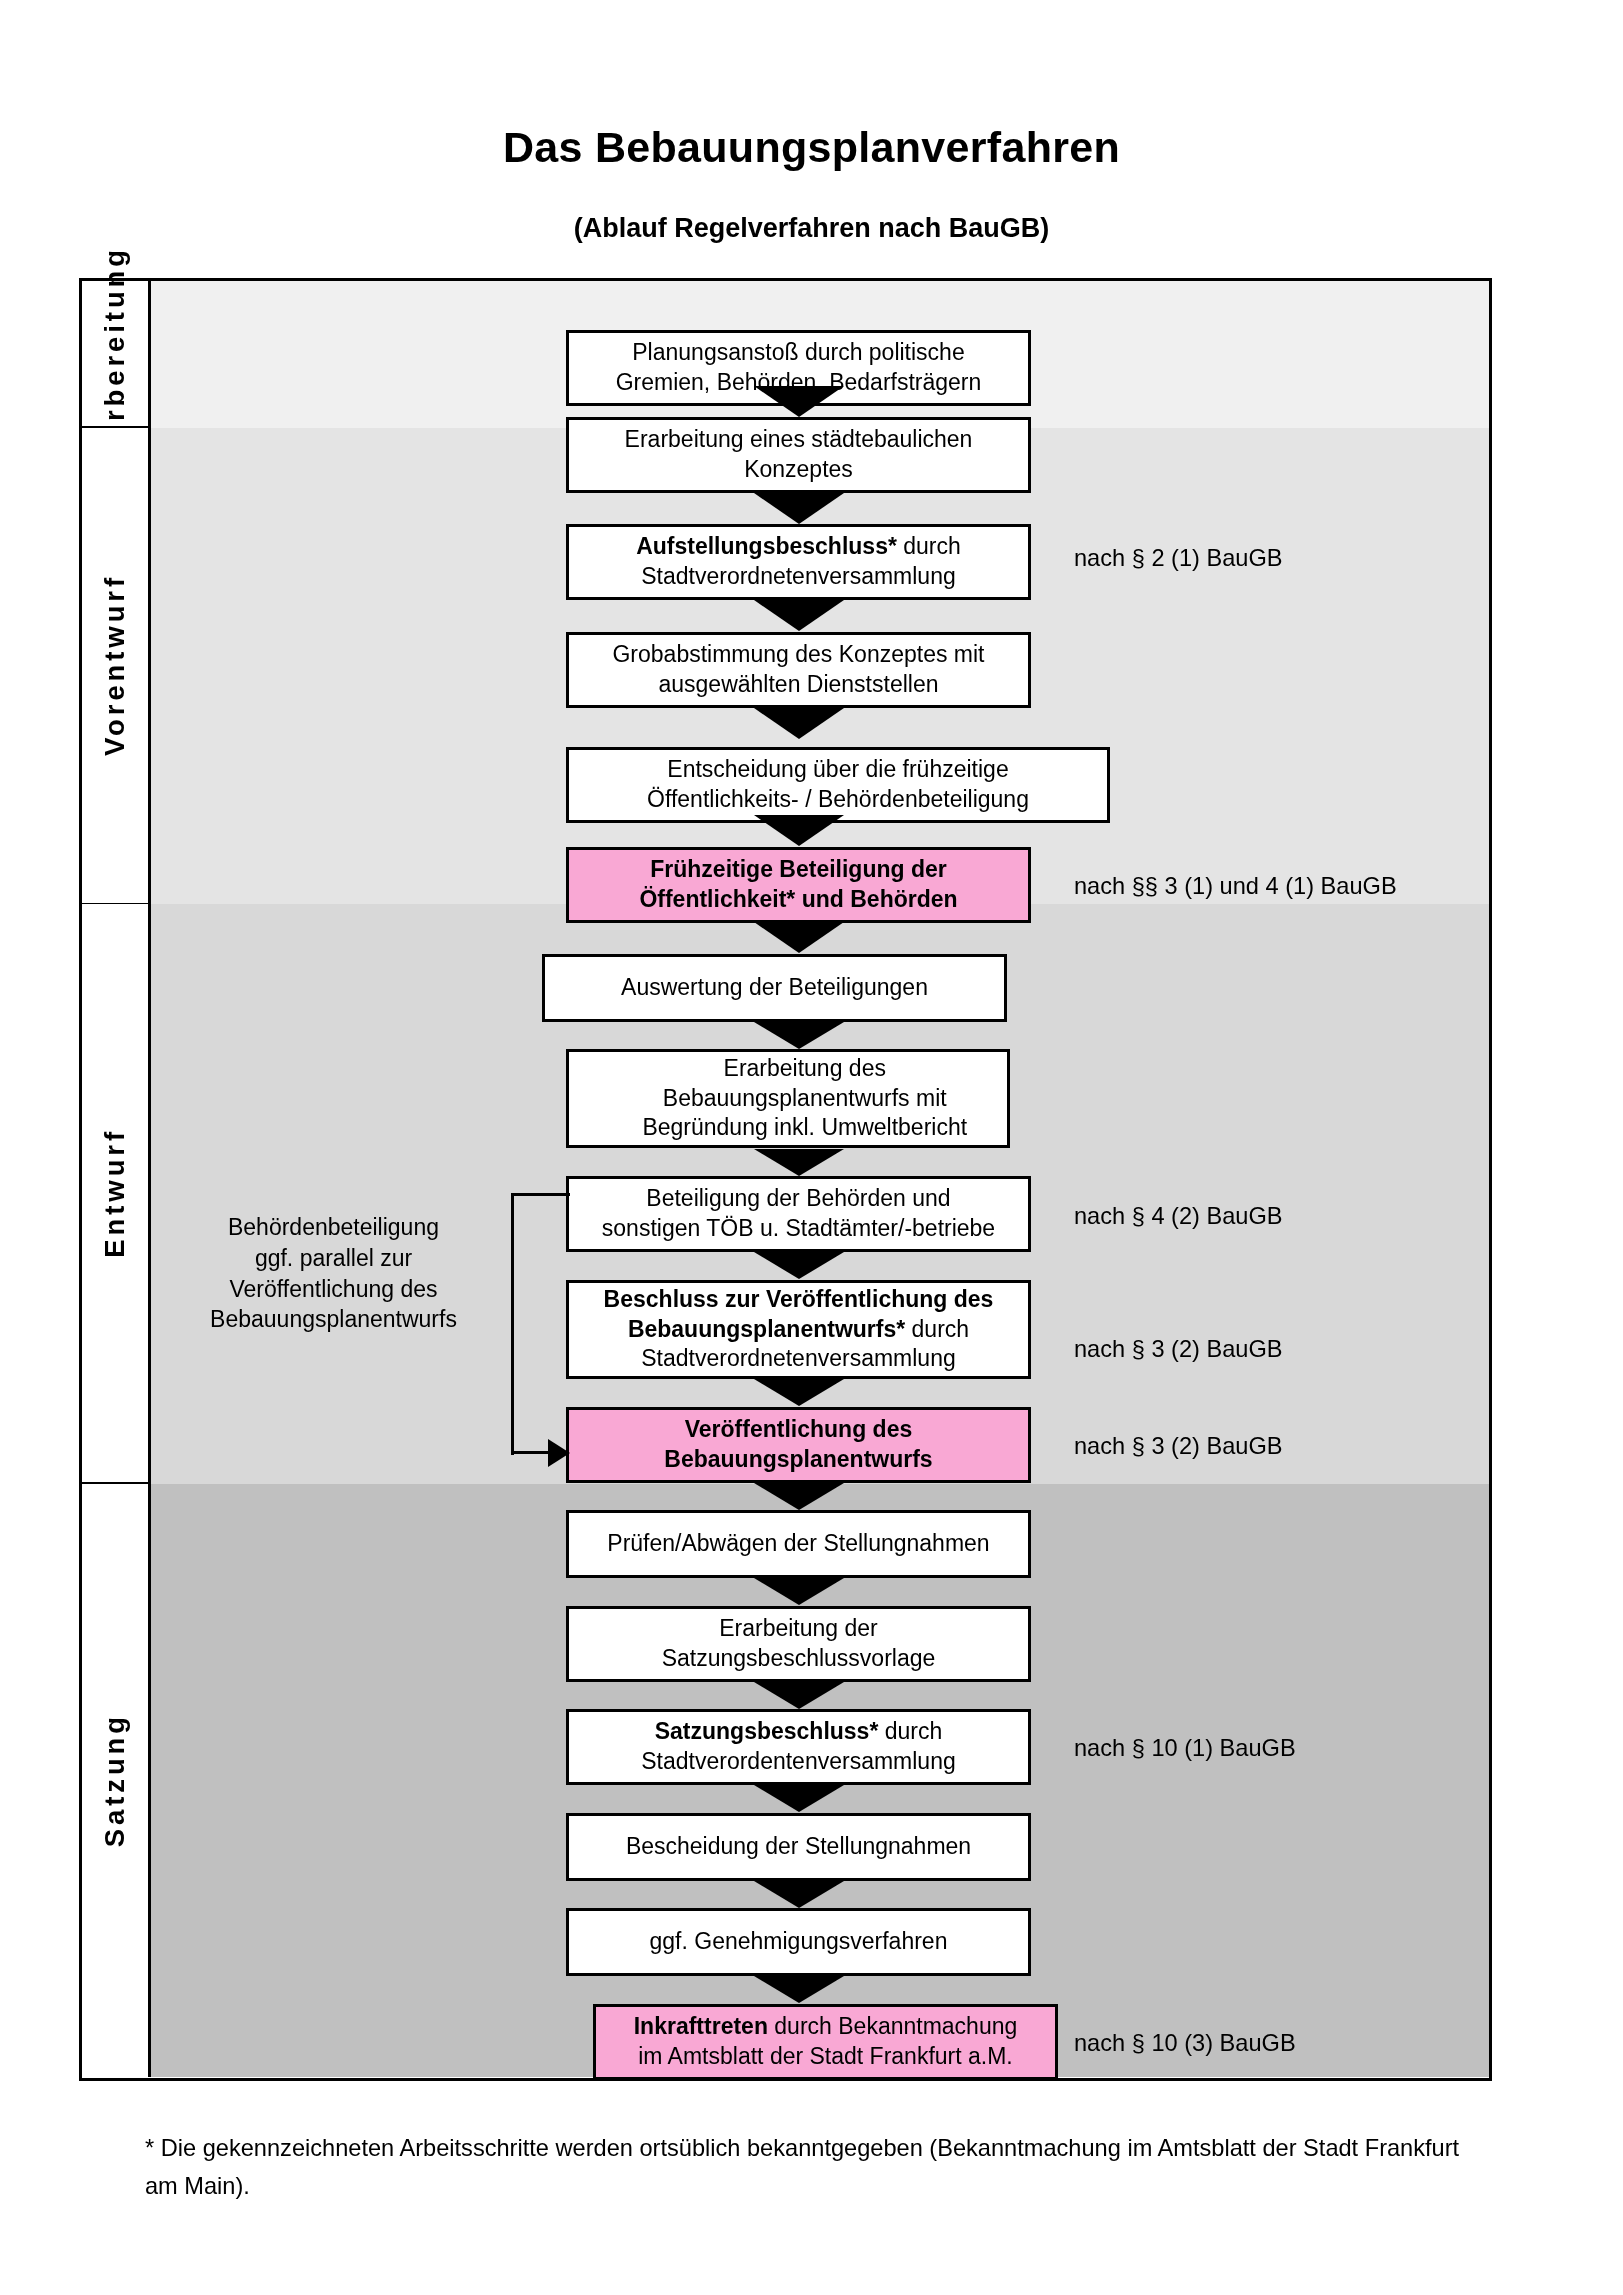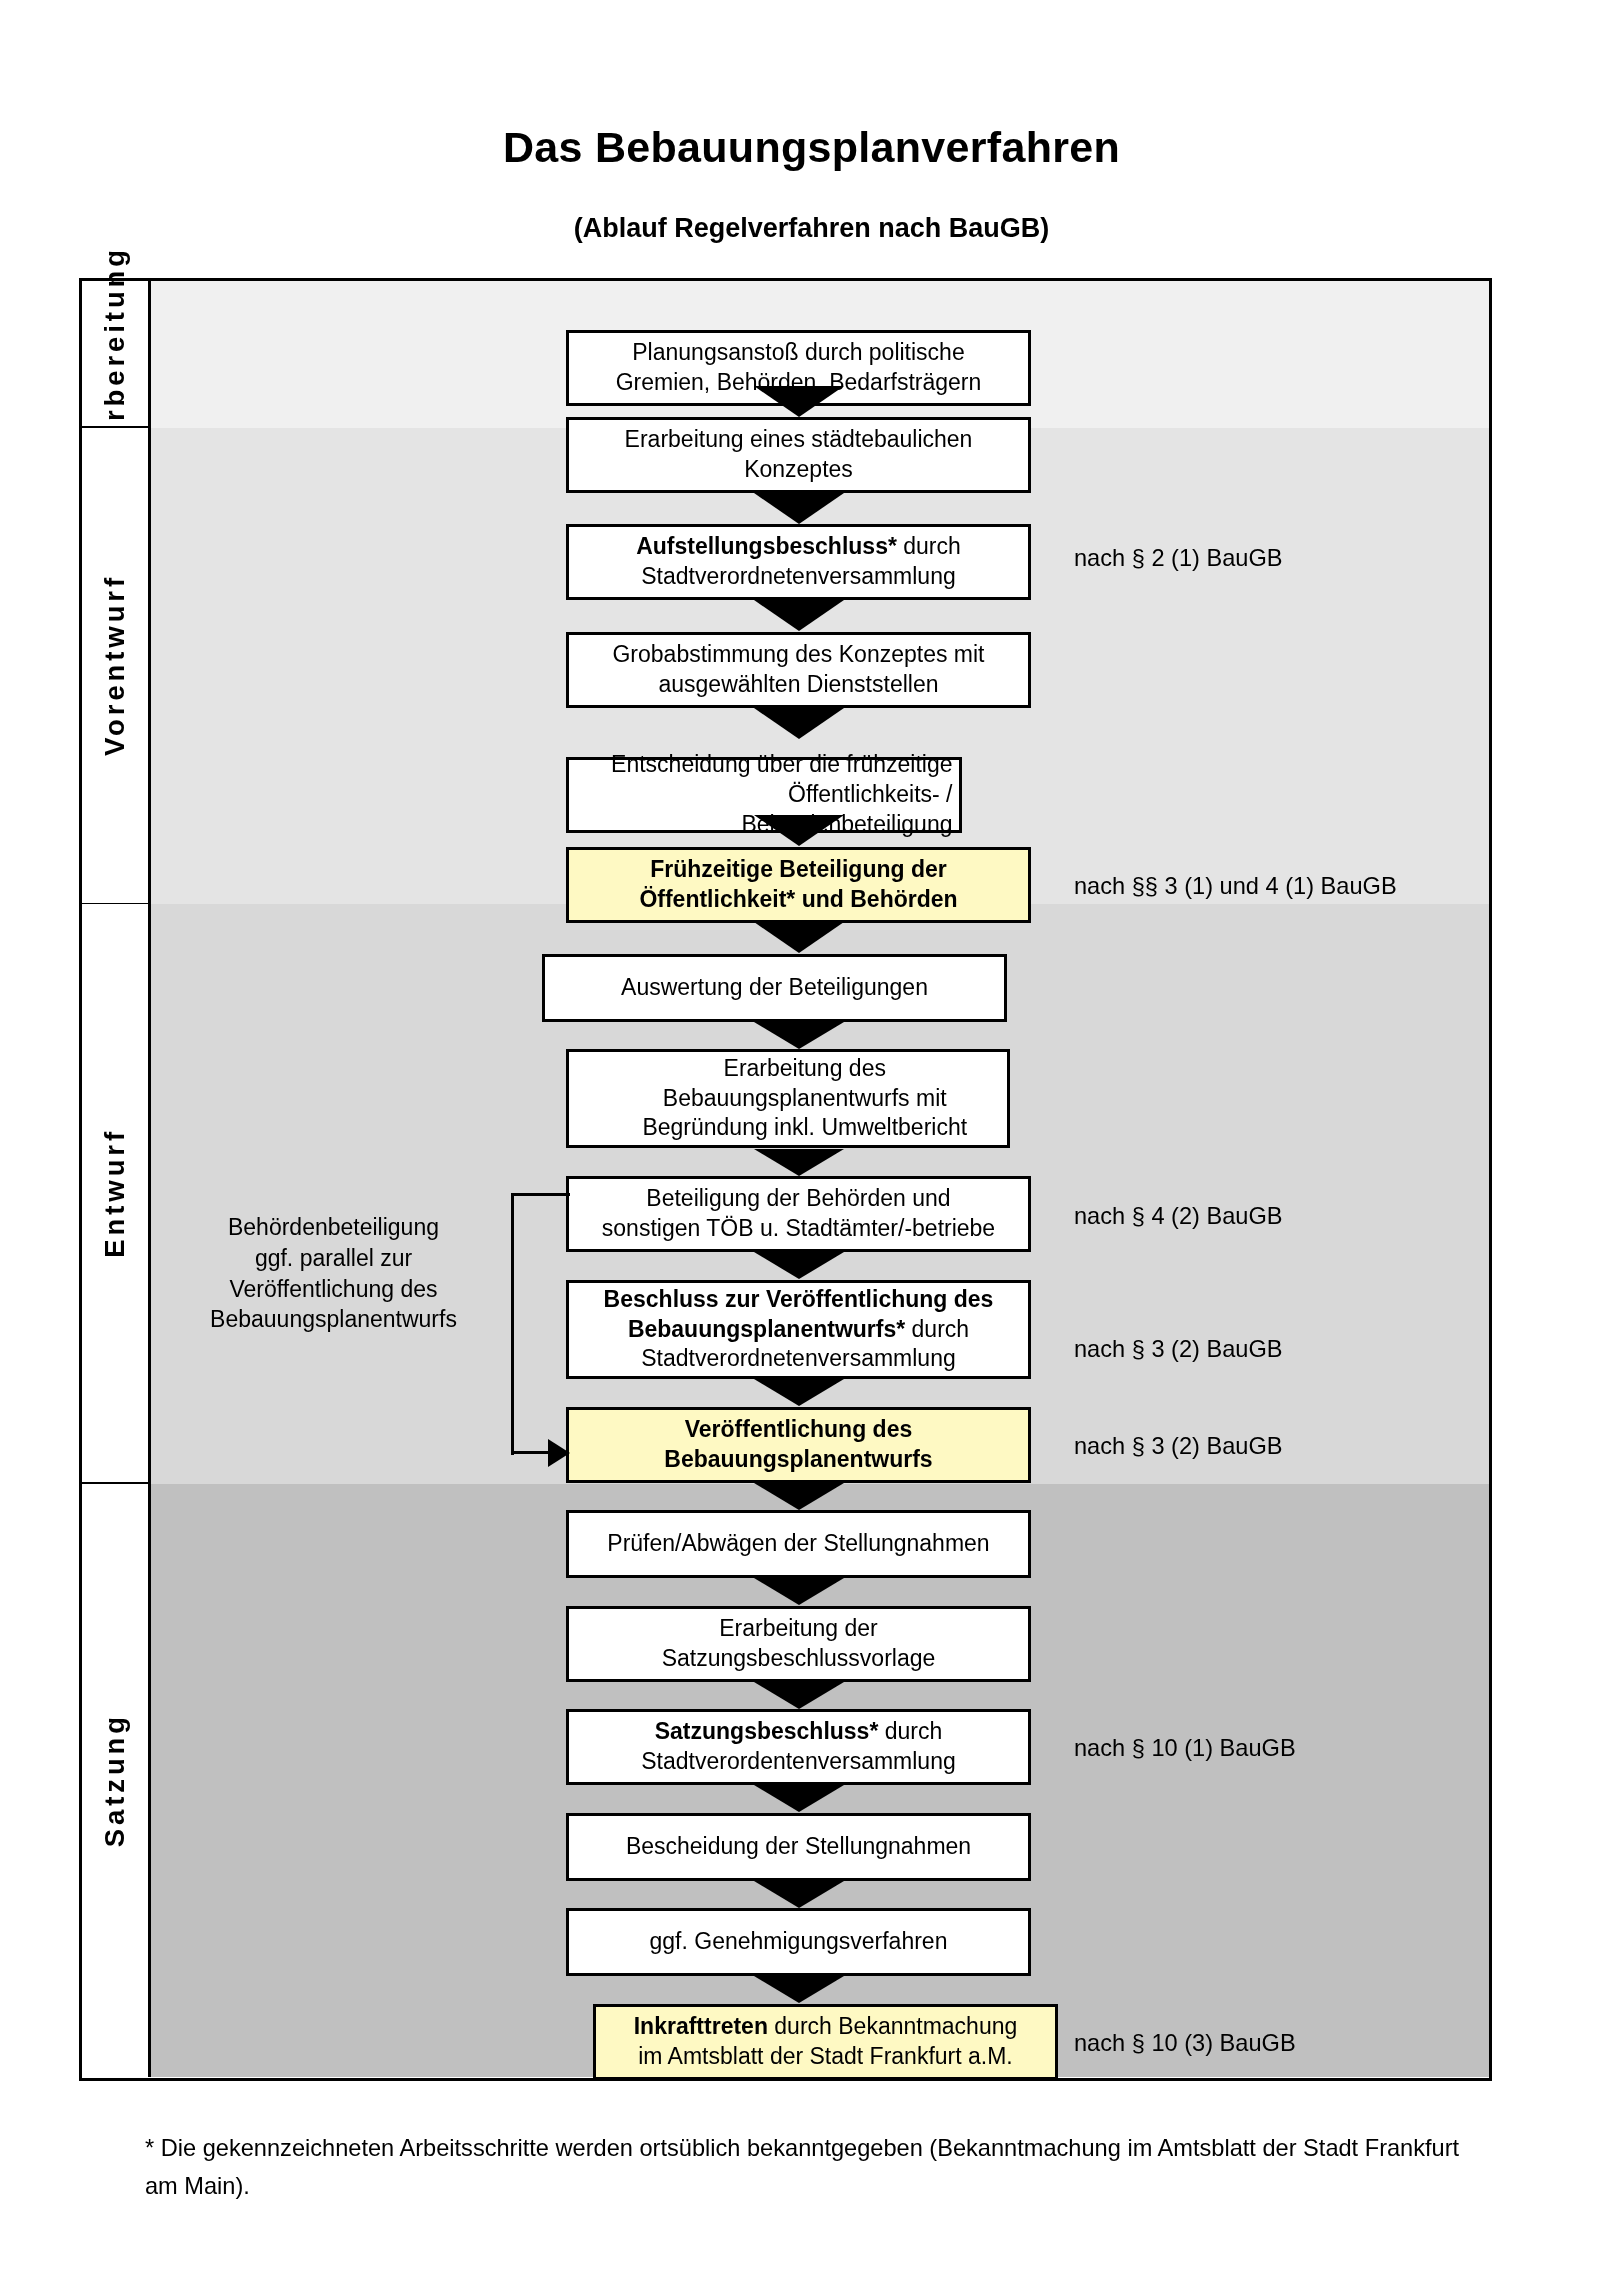--- a/index.html
+++ b/index.html
@@ -41,21 +41,21 @@
     font-size:27.5px;font-weight:bold;letter-spacing:3.9px;white-space:nowrap;
   }
 
   
   .node{
     position:absolute;box-sizing:border-box;
     border:3.3px solid #000;background:#ffffff;
     display:flex;align-items:center;justify-content:center;text-align:center;
     font-size:23px;line-height:1.30;padding:2.6px 6.5px;
   }
-  .node.blue{background:#fef9c3;}
+  .node.blue{background:#f9a8d4;}
   .node b{font-weight:bold;}
 
   
   .downarrow{
     position:absolute;width:0;height:0;
     border-left:45px solid transparent;
     border-right:45px solid transparent;
     border-top-style:solid;border-top-color:#000;
   }
 
@@ -131,21 +131,21 @@
          <span>Stadtverordnetenversammlung</span></div>
   </div>
   <div class="downarrow" style="left:672px;top:319px;border-top-width:31px;"></div>
 
   <div class="node" style="left:484px;top:351px;width:465px;height:76px;">
     <div><span>Grobabstimmung des Konzeptes mit</span><br>
          <span>ausgewählten Dienststellen</span></div>
   </div>
   <div class="downarrow" style="left:672px;top:427px;border-top-width:31px;"></div>
 
-  <div class="node" style="left:484px;top:476px;width:396px;height:76px;text-align:right;">
+  <div class="node" style="left:484px;top:466px;width:544px;height:76px;">
     <div><span>Entscheidung über die frühzeitige</span><br>
          <span>Öffentlichkeits- / Behördenbeteiligung</span></div>
   </div>
   <div class="downarrow" style="left:672px;top:534px;border-top-width:31px;"></div>
 
   <div class="node blue" style="left:484px;top:566px;width:465px;height:76px;font-weight:bold;">
     <div><span>Frühzeitige Beteiligung der</span><br>
          <span>Öffentlichkeit* und Behörden</span></div>
   </div>
   <div class="downarrow" style="left:672px;top:641px;border-top-width:31px;"></div>

